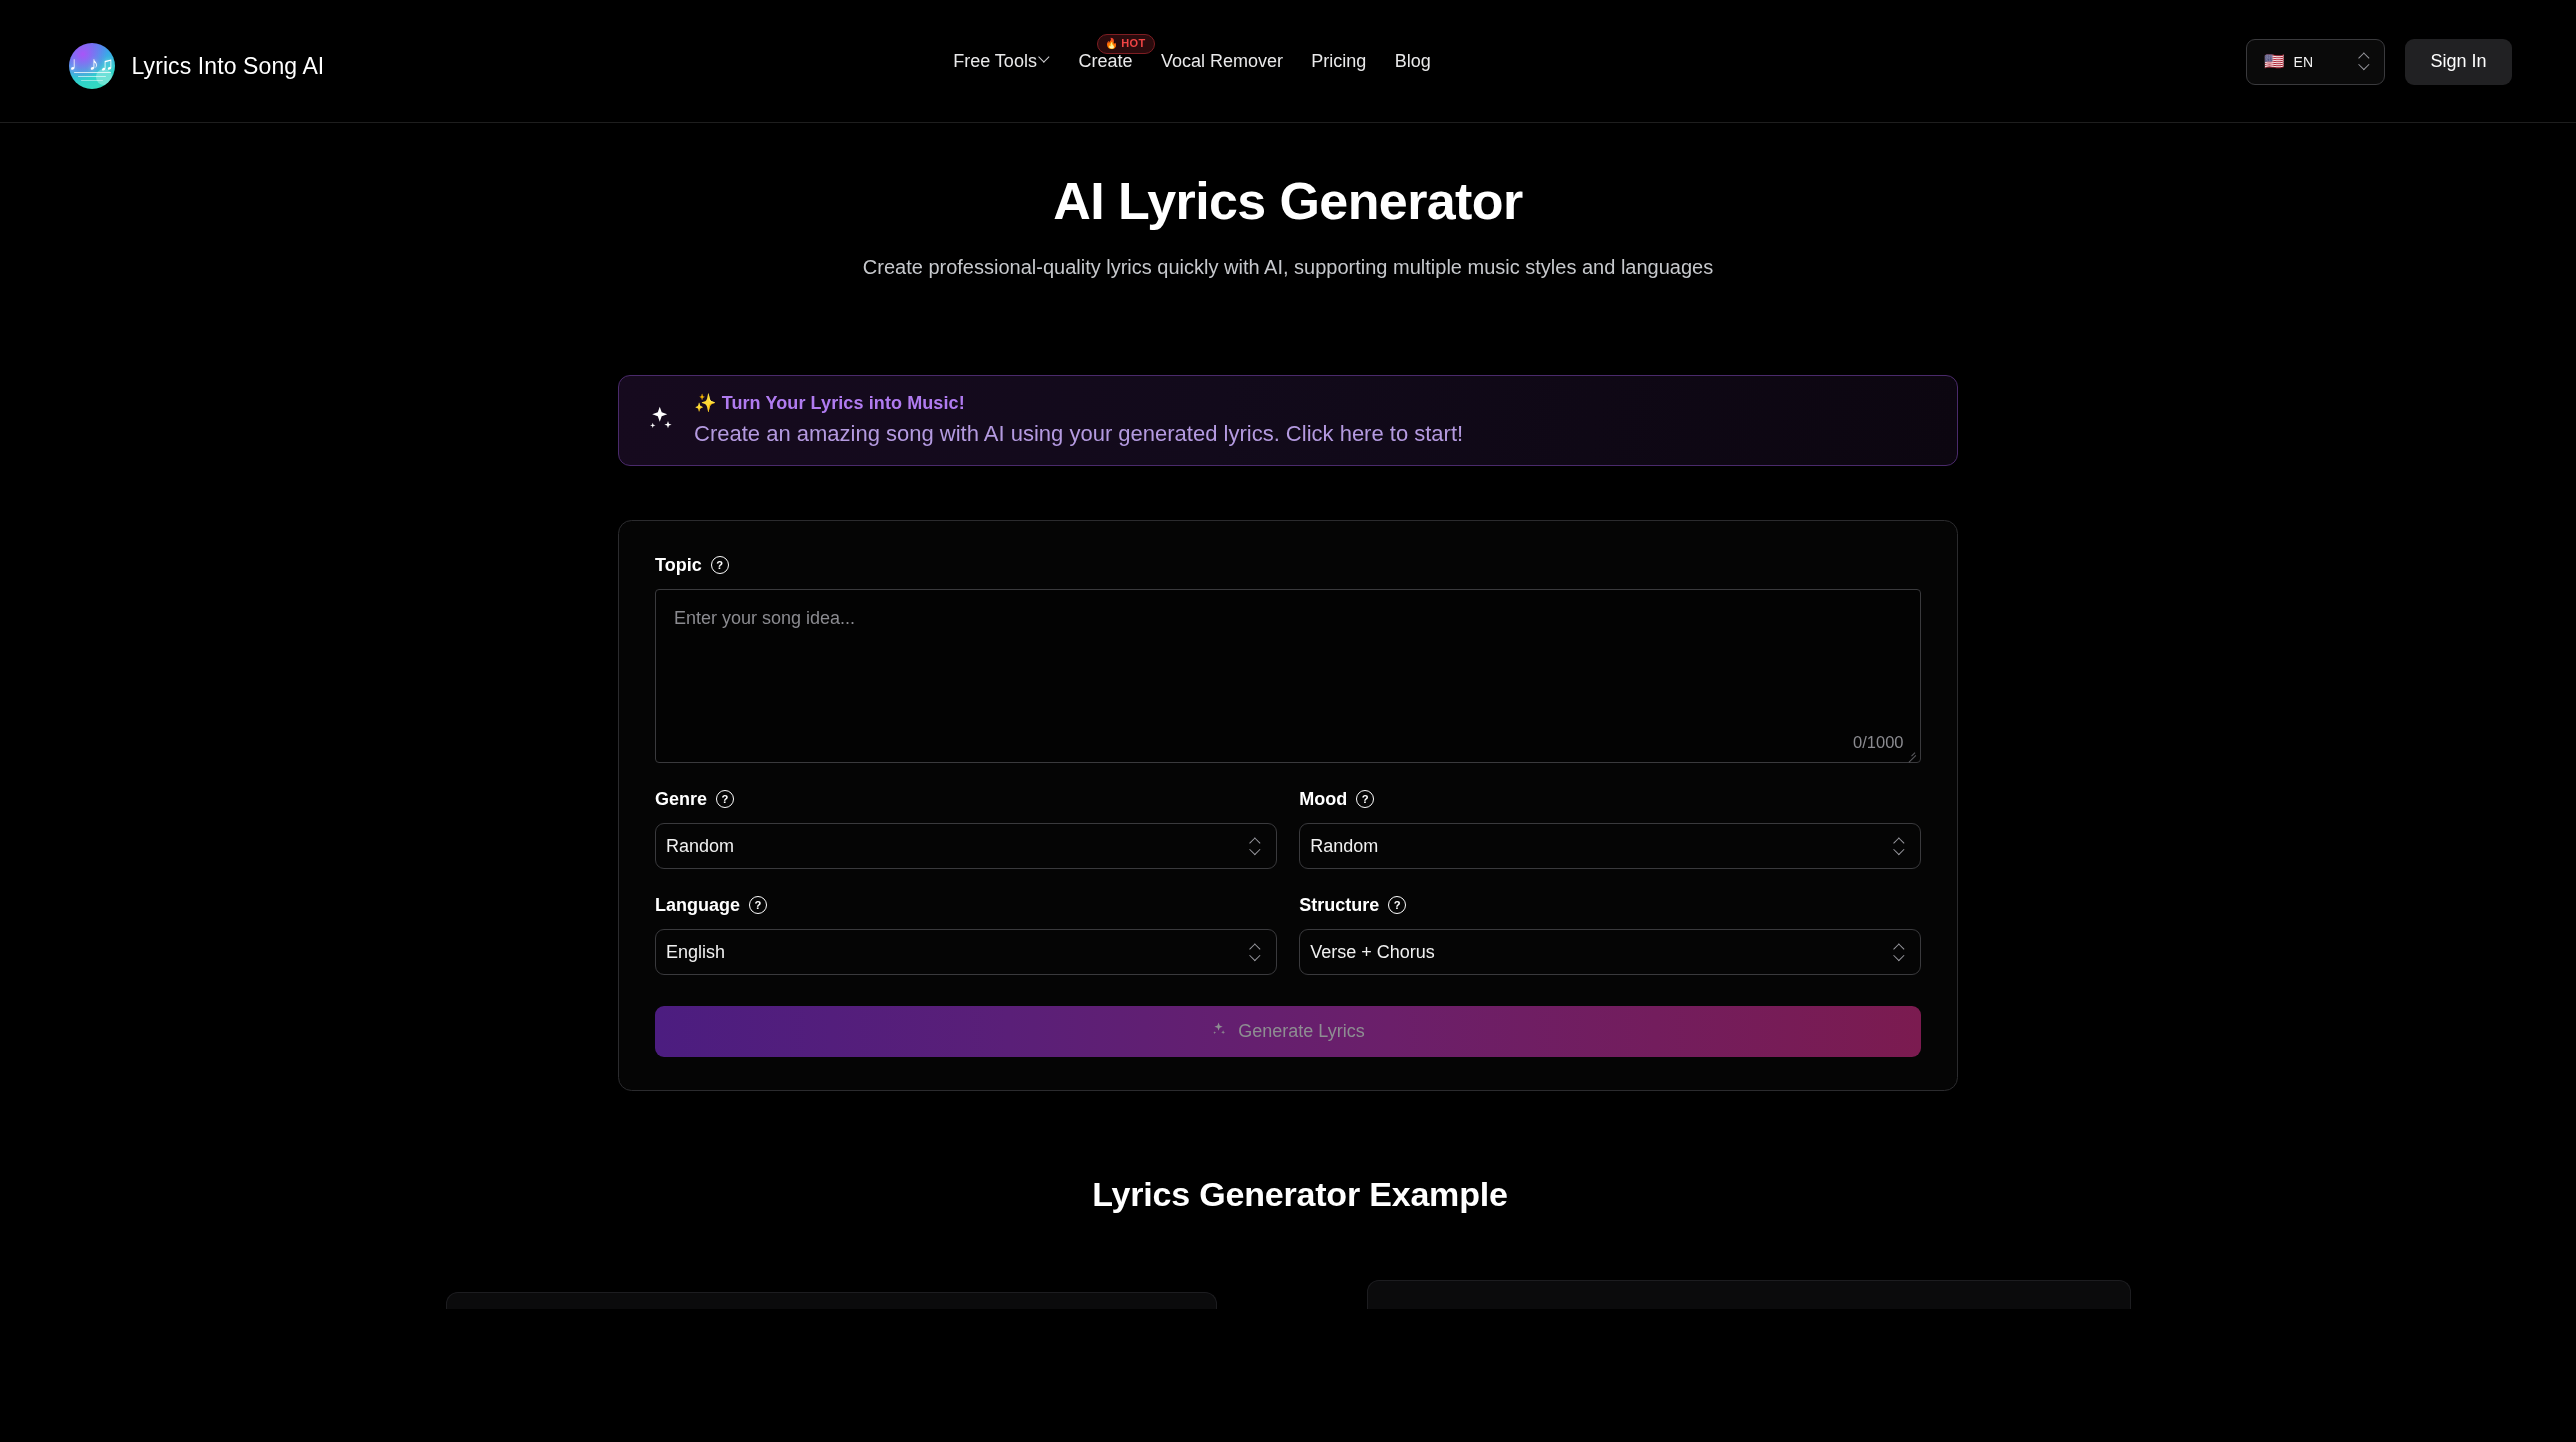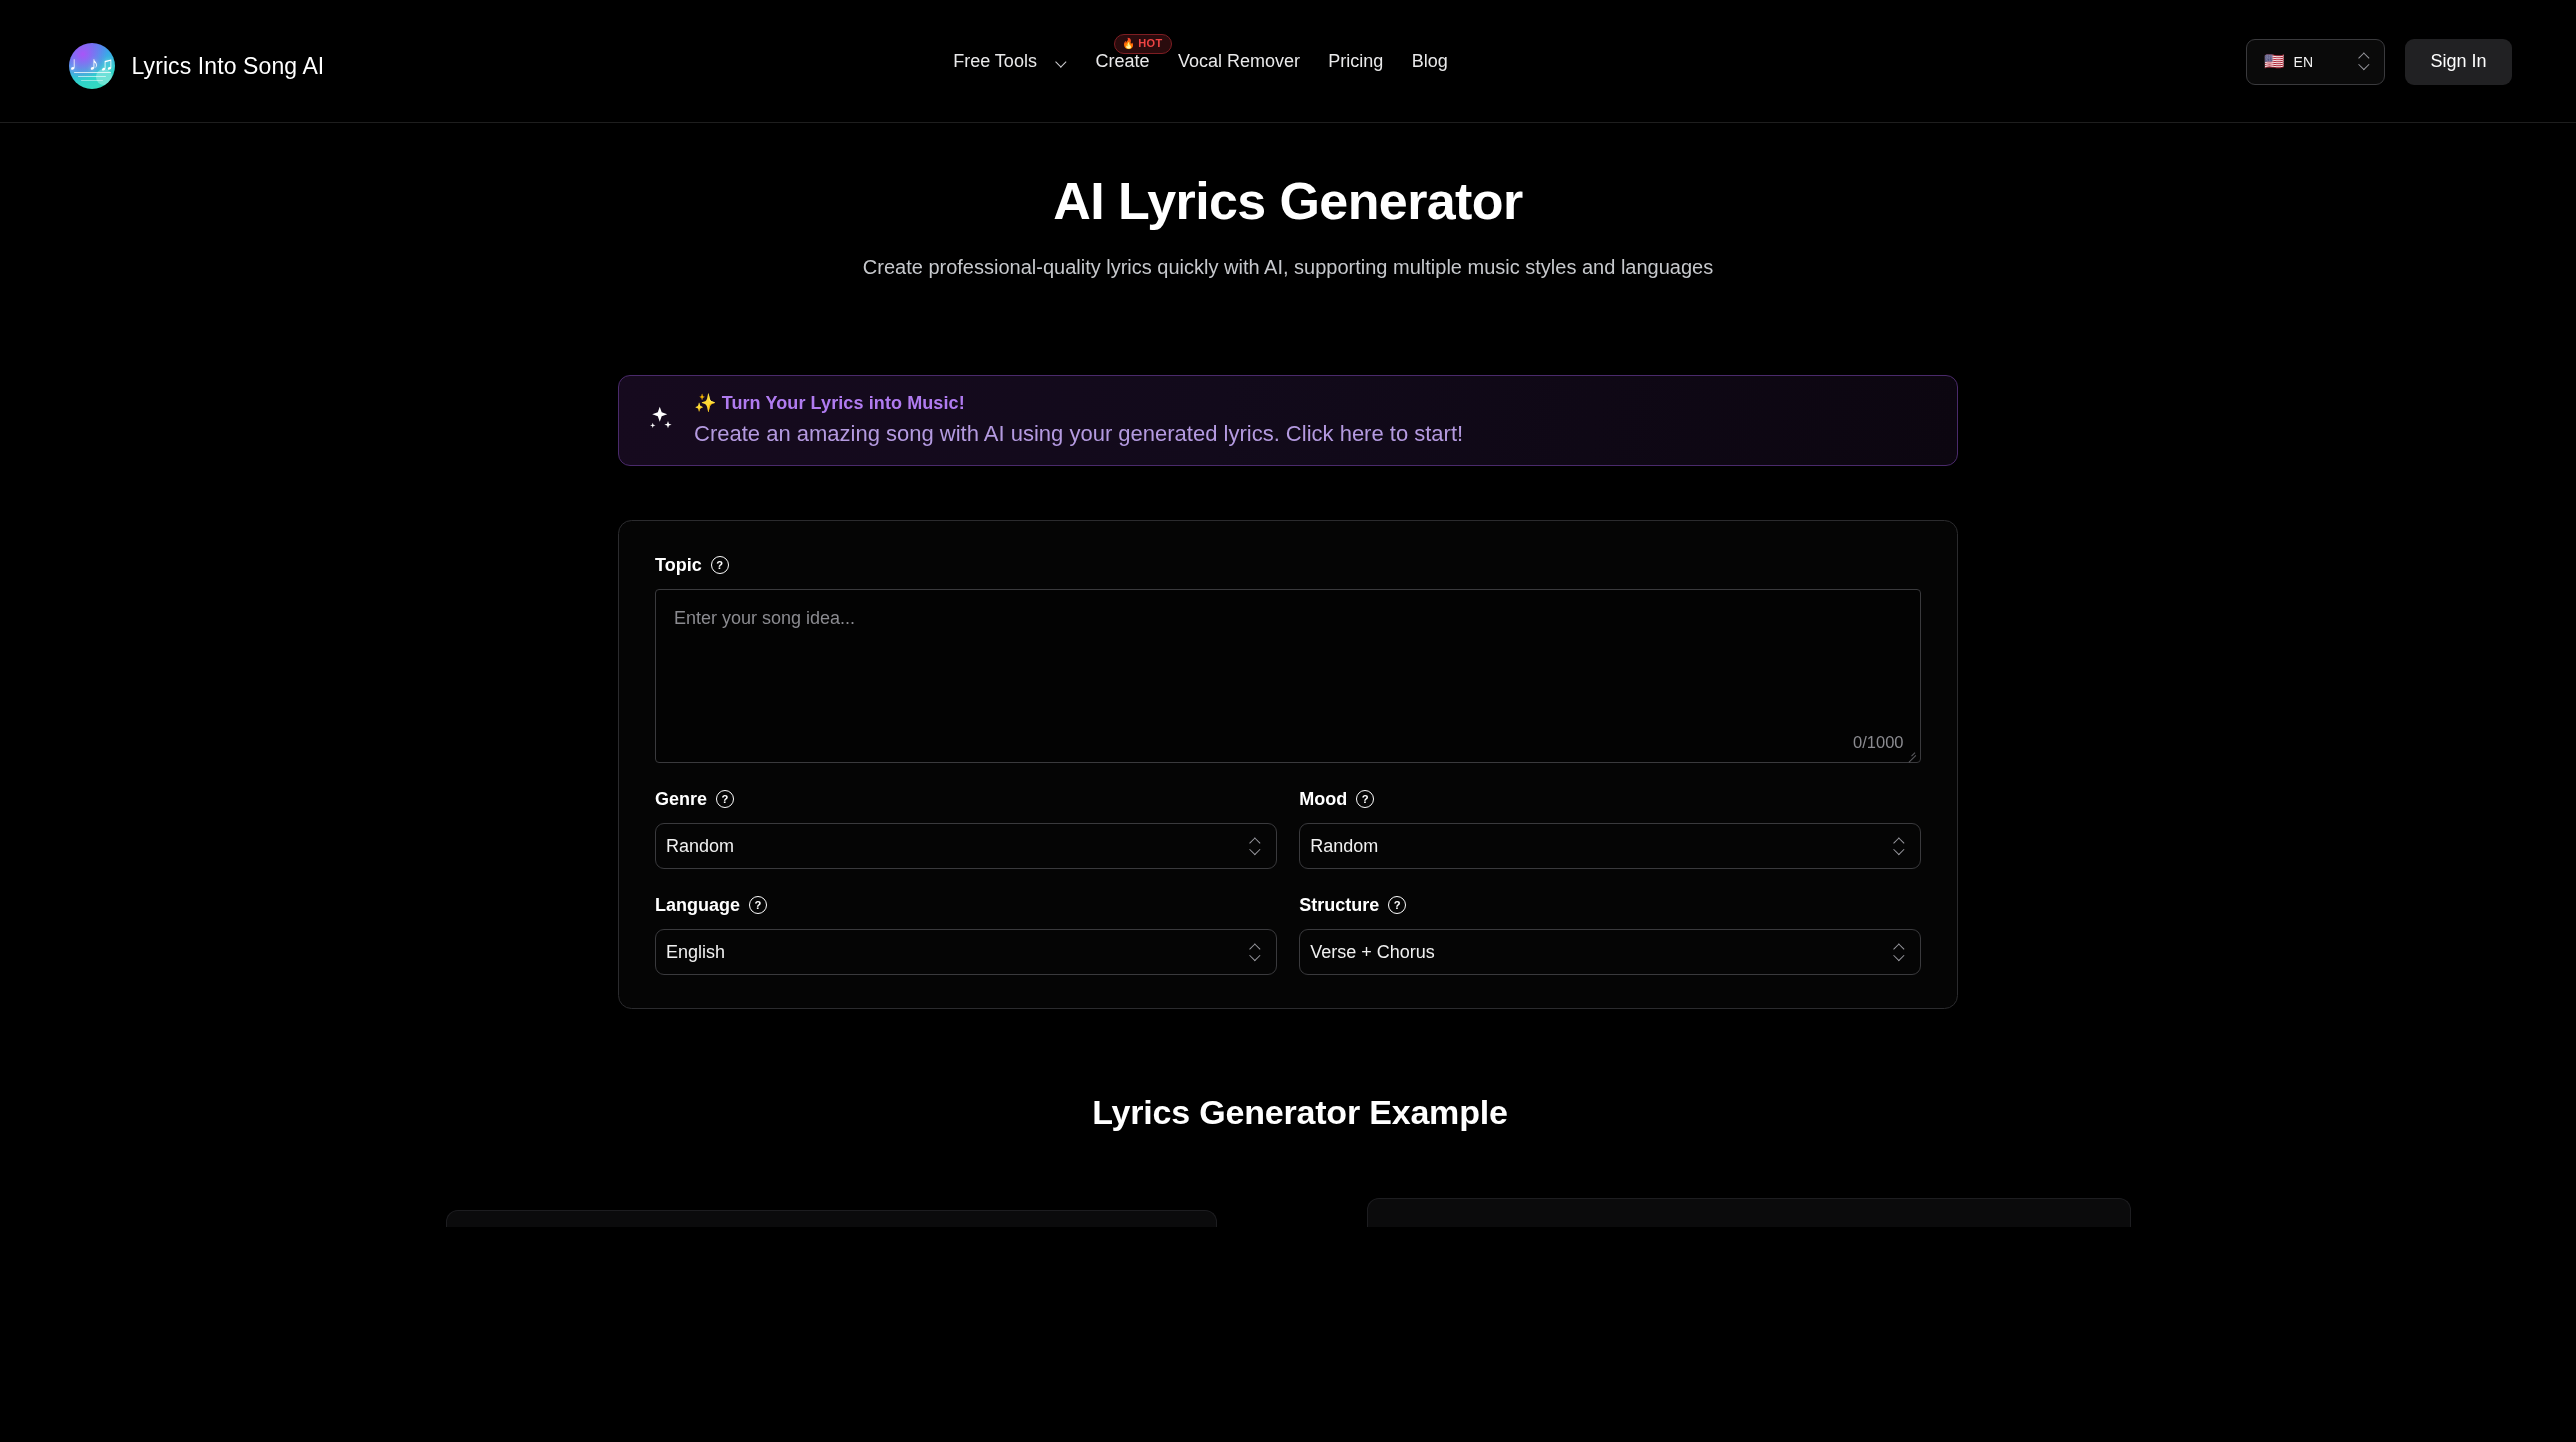--- a/index.html
+++ b/index.html
@@ -94,22 +94,22 @@
     display: flex;
     align-items: center;
     gap: 0;
   }
   .nav-item {
     position: relative;
     font-size: 18px;
     color: #e9e9ea;
     padding: 0 14.2px;
     display: flex;
-    align-items: center;
-    gap: 19px;
+    align-items: flex-start;
+    gap: 2px;
     white-space: nowrap;
     text-decoration: none;
     cursor: pointer;
   }
   .chev-down {
     width: 11.2px; height: 11.2px;
     display:inline-block;
     position: relative;
     top: 0.7px;
   }
@@ -530,20 +530,30 @@
         <span>Structure</span>
         <span class="q-icon">?</span>
       </div>
       <div class="select-box">
         <span class="select-value">Verse + Chorus</span>
         <span class="updown"></span>
       </div>
     </div>
   </div>
 
+  <button class="generate-btn">
+    <span>
+      <svg width="16.5" height="16.5" viewBox="0 0 24 24" fill="#8e8e92" aria-hidden="true">
+        <path d="M11 2.2l1.55 4.45L17 8.2l-4.45 1.55L11 14.2 9.45 9.75 5 8.2l4.45-1.55z"></path>
+        <path d="M17.6 13.6l.75 2.15 2.15.75-2.15.75-.75 2.15-.75-2.15-2.15-.75 2.15-.75z"></path>
+        <path d="M5.4 14.9l.55 1.6 1.6.55-1.6.55-.55 1.6-.55-1.6-1.6-.55 1.6-.55z"></path>
+      </svg>
+    </span>
+    <span>Generate Lyrics</span>
+  </button>
 </section>
 
 <section class="example-section">
   <h2 class="example-title">Lyrics Generator Example</h2>
   <div class="example-cards">
     <div class="example-card left"></div>
     <div class="example-card right"></div>
   </div>
 </section>
 

